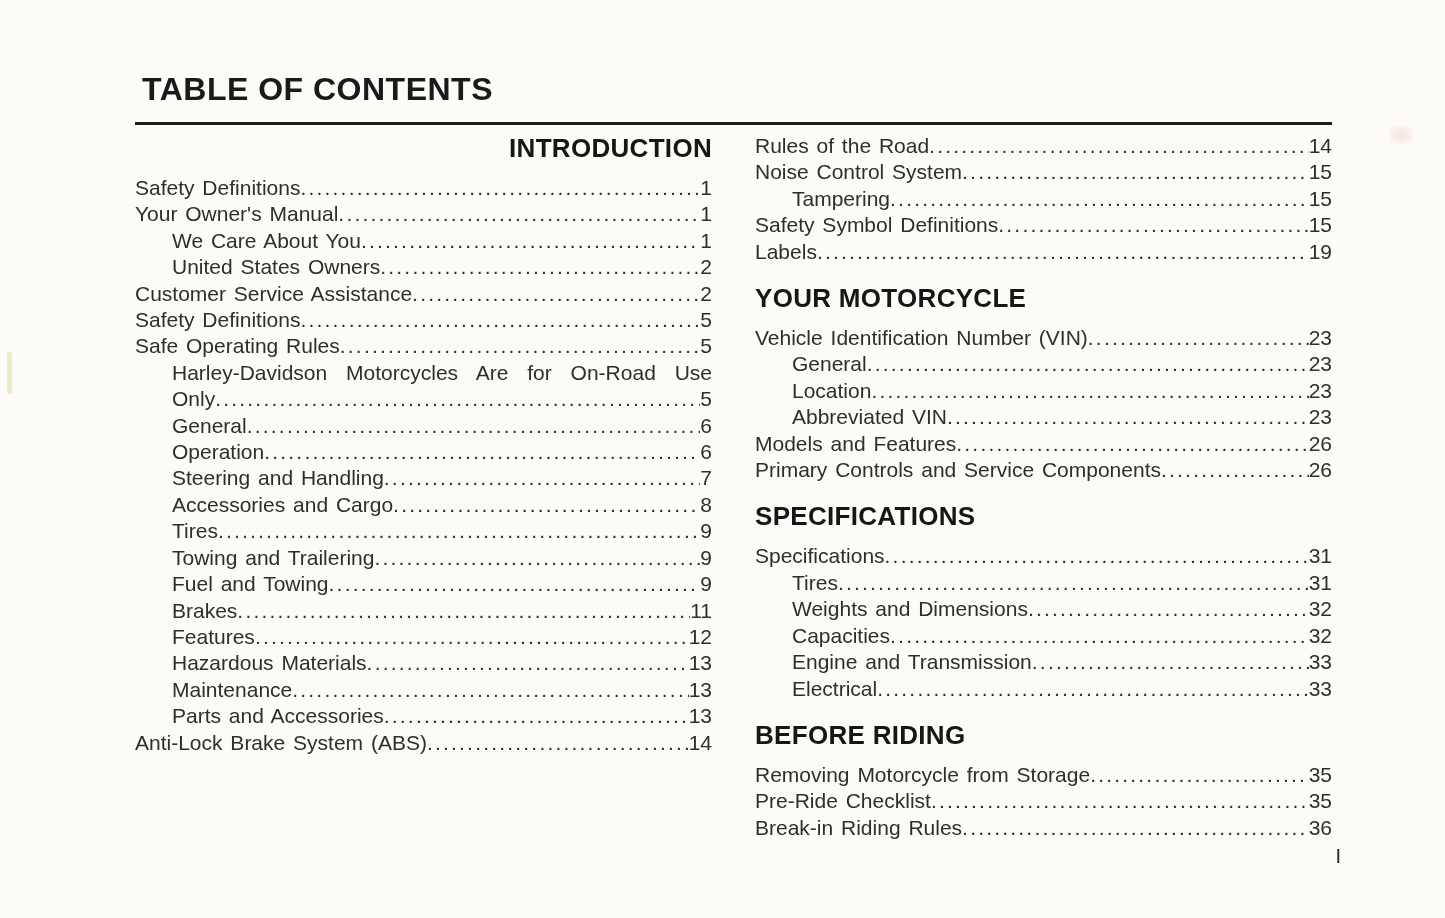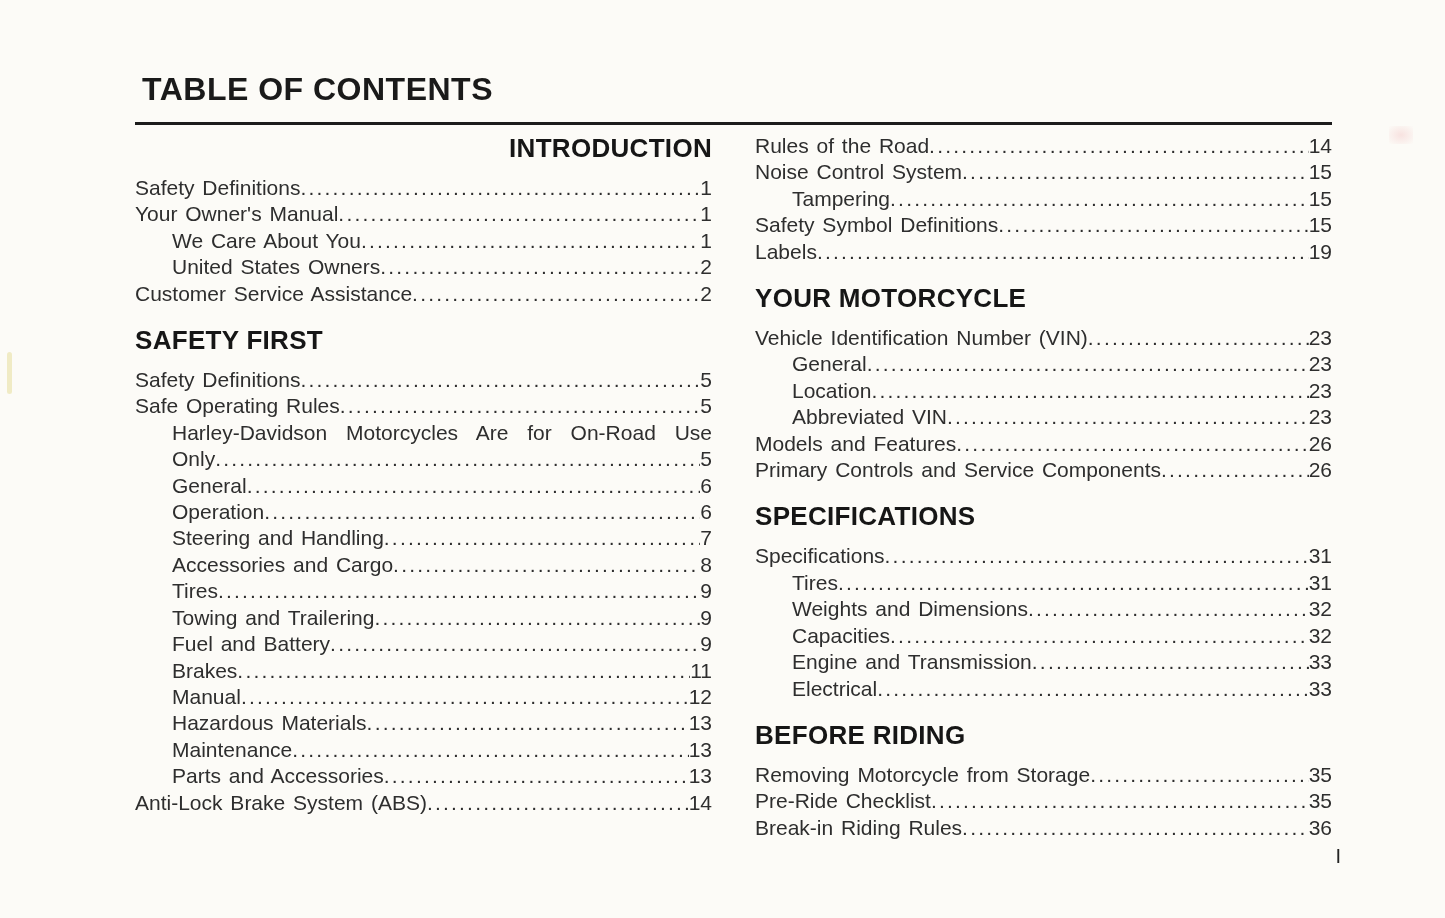--- a/index.html
+++ b/index.html
@@ -136,21 +136,20 @@
             <span class="entry-page">2</span>
           </div>
         </div>
         <div class="toc-entry">
           <div class="entry-row">
             <span class="entry-label">Customer Service Assistance</span>
             <span class="leader"></span>
             <span class="entry-page">2</span>
           </div>
         </div>
-        <h2 class="section-heading">SAFETY FIRST</h2>
         <div class="toc-entry">
           <div class="entry-row">
             <span class="entry-label">Safety Definitions</span>
             <span class="leader"></span>
             <span class="entry-page">5</span>
           </div>
         </div>
         <div class="toc-entry">
           <div class="entry-row">
             <span class="entry-label">Safe Operating Rules</span>
@@ -203,35 +202,35 @@
         </div>
         <div class="toc-entry indent-1">
           <div class="entry-row">
             <span class="entry-label">Towing and Trailering</span>
             <span class="leader"></span>
             <span class="entry-page">9</span>
           </div>
         </div>
         <div class="toc-entry indent-1">
           <div class="entry-row">
-            <span class="entry-label">Fuel and Battery</span>
+            <span class="entry-label">Fuel and Towing</span>
             <span class="leader"></span>
             <span class="entry-page">9</span>
           </div>
         </div>
         <div class="toc-entry indent-1">
           <div class="entry-row">
             <span class="entry-label">Brakes</span>
             <span class="leader"></span>
             <span class="entry-page">11</span>
           </div>
         </div>
         <div class="toc-entry indent-1">
           <div class="entry-row">
-            <span class="entry-label">Manual</span>
+            <span class="entry-label">Features</span>
             <span class="leader"></span>
             <span class="entry-page">12</span>
           </div>
         </div>
         <div class="toc-entry indent-1">
           <div class="entry-row">
             <span class="entry-label">Hazardous Materials</span>
             <span class="leader"></span>
             <span class="entry-page">13</span>
           </div>

